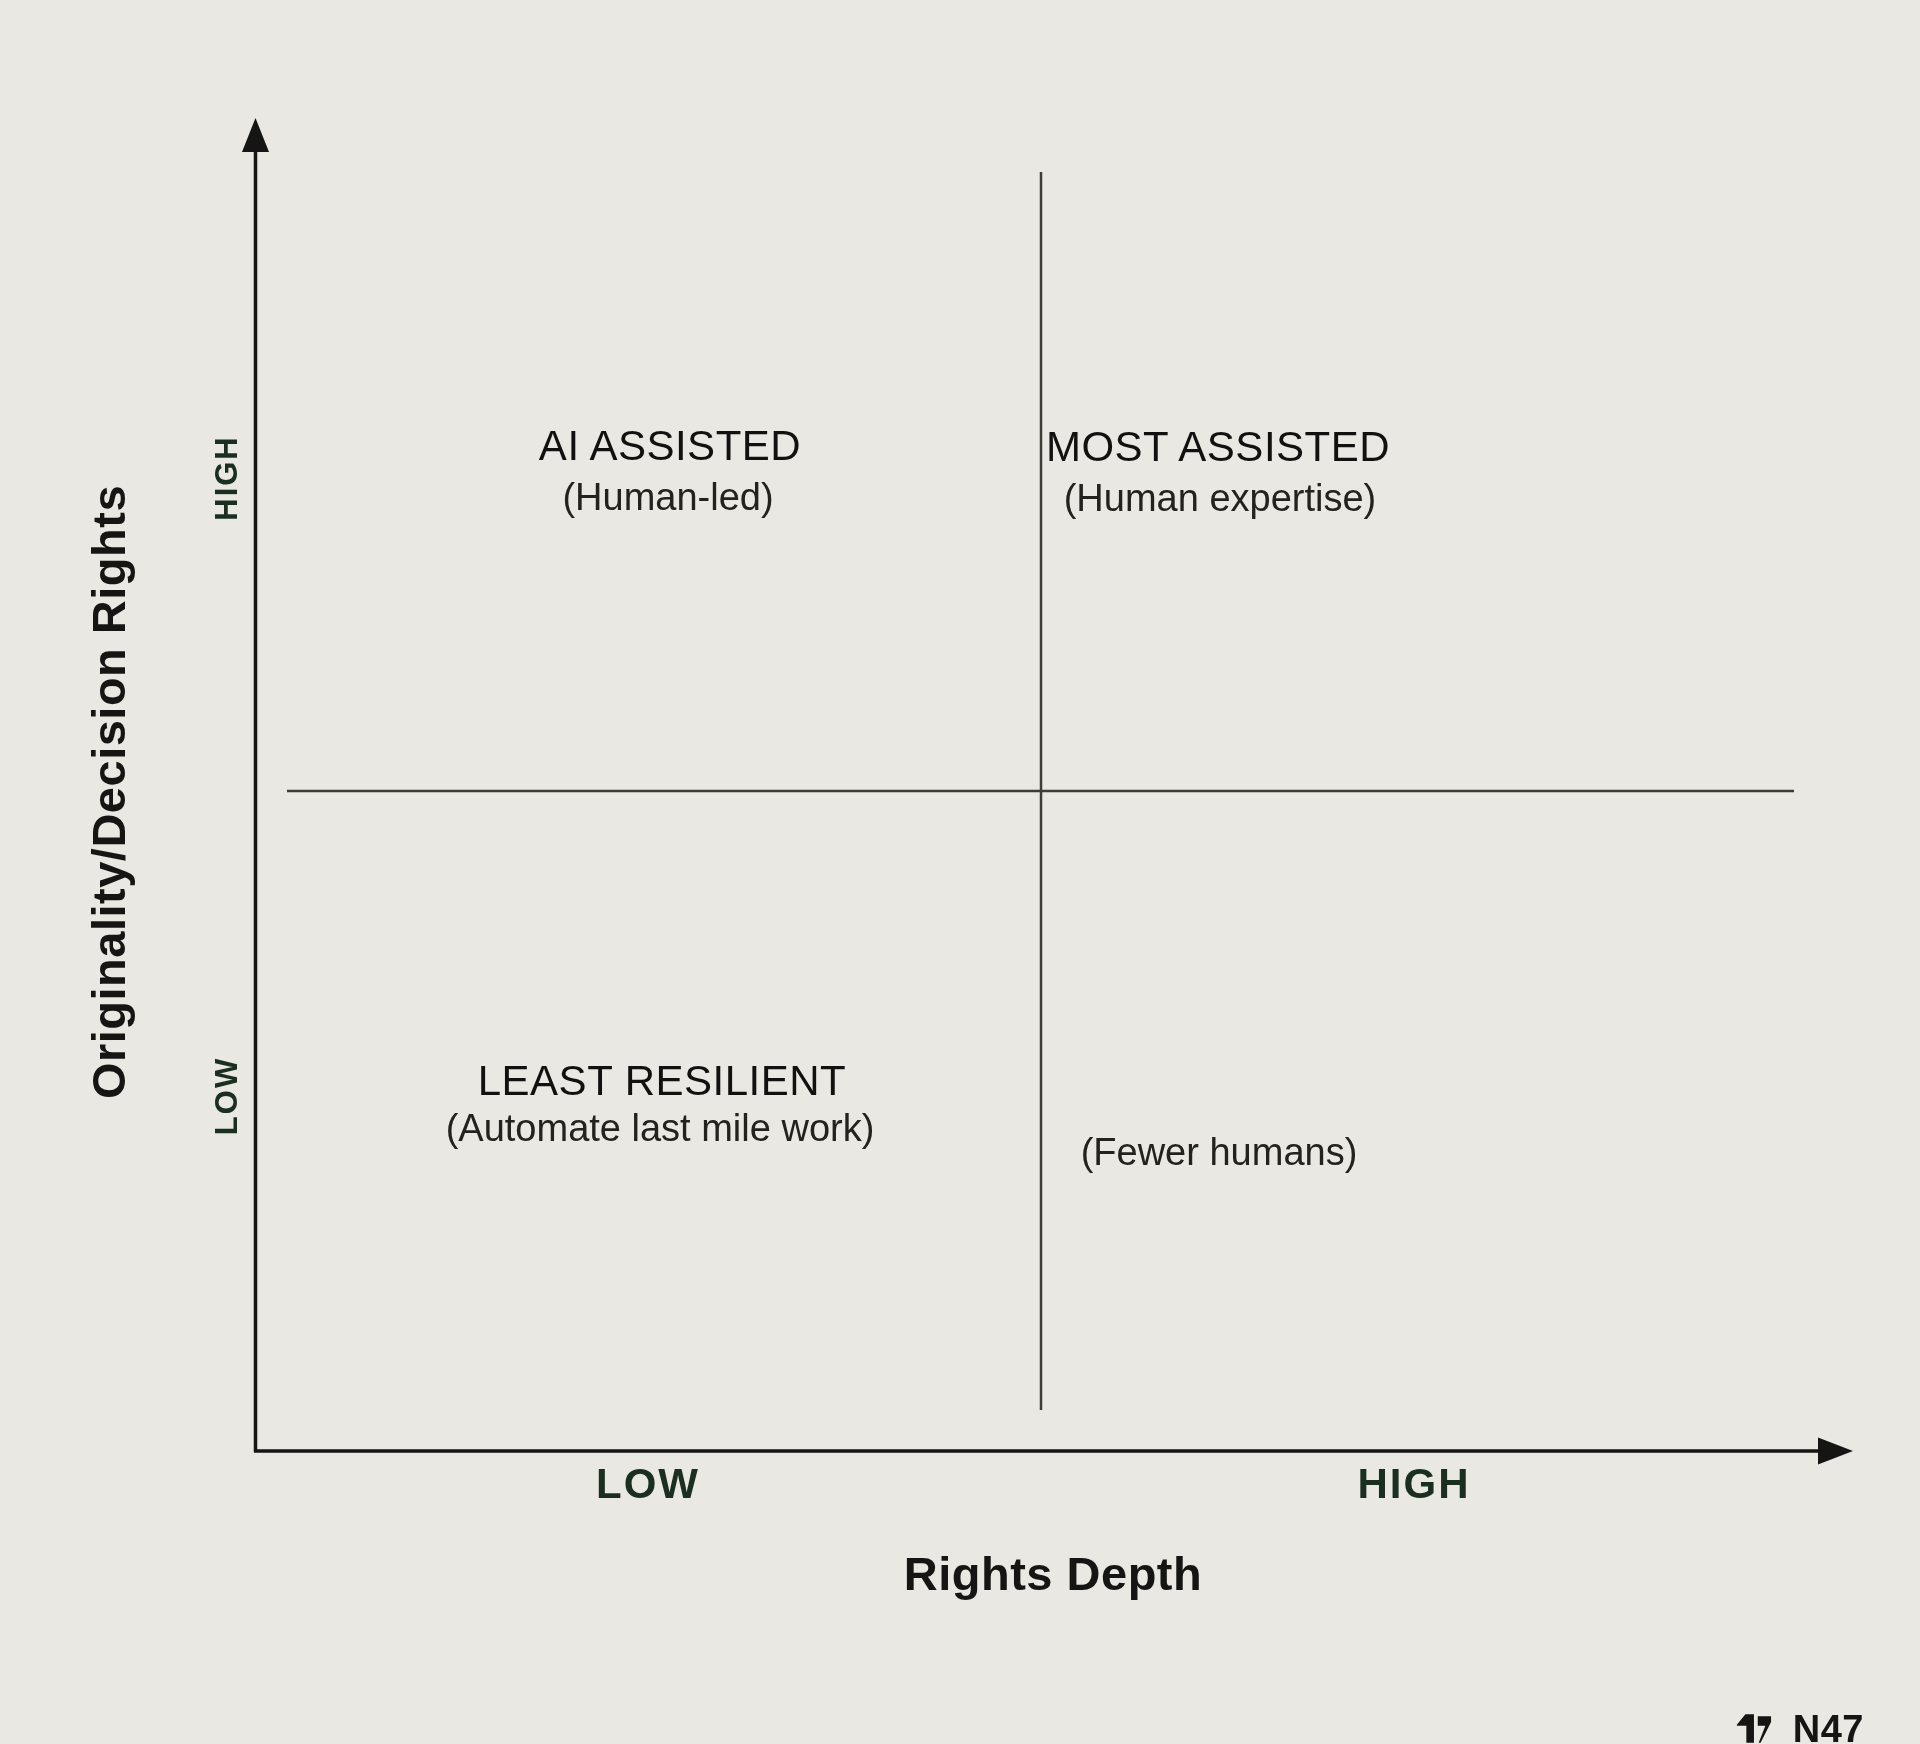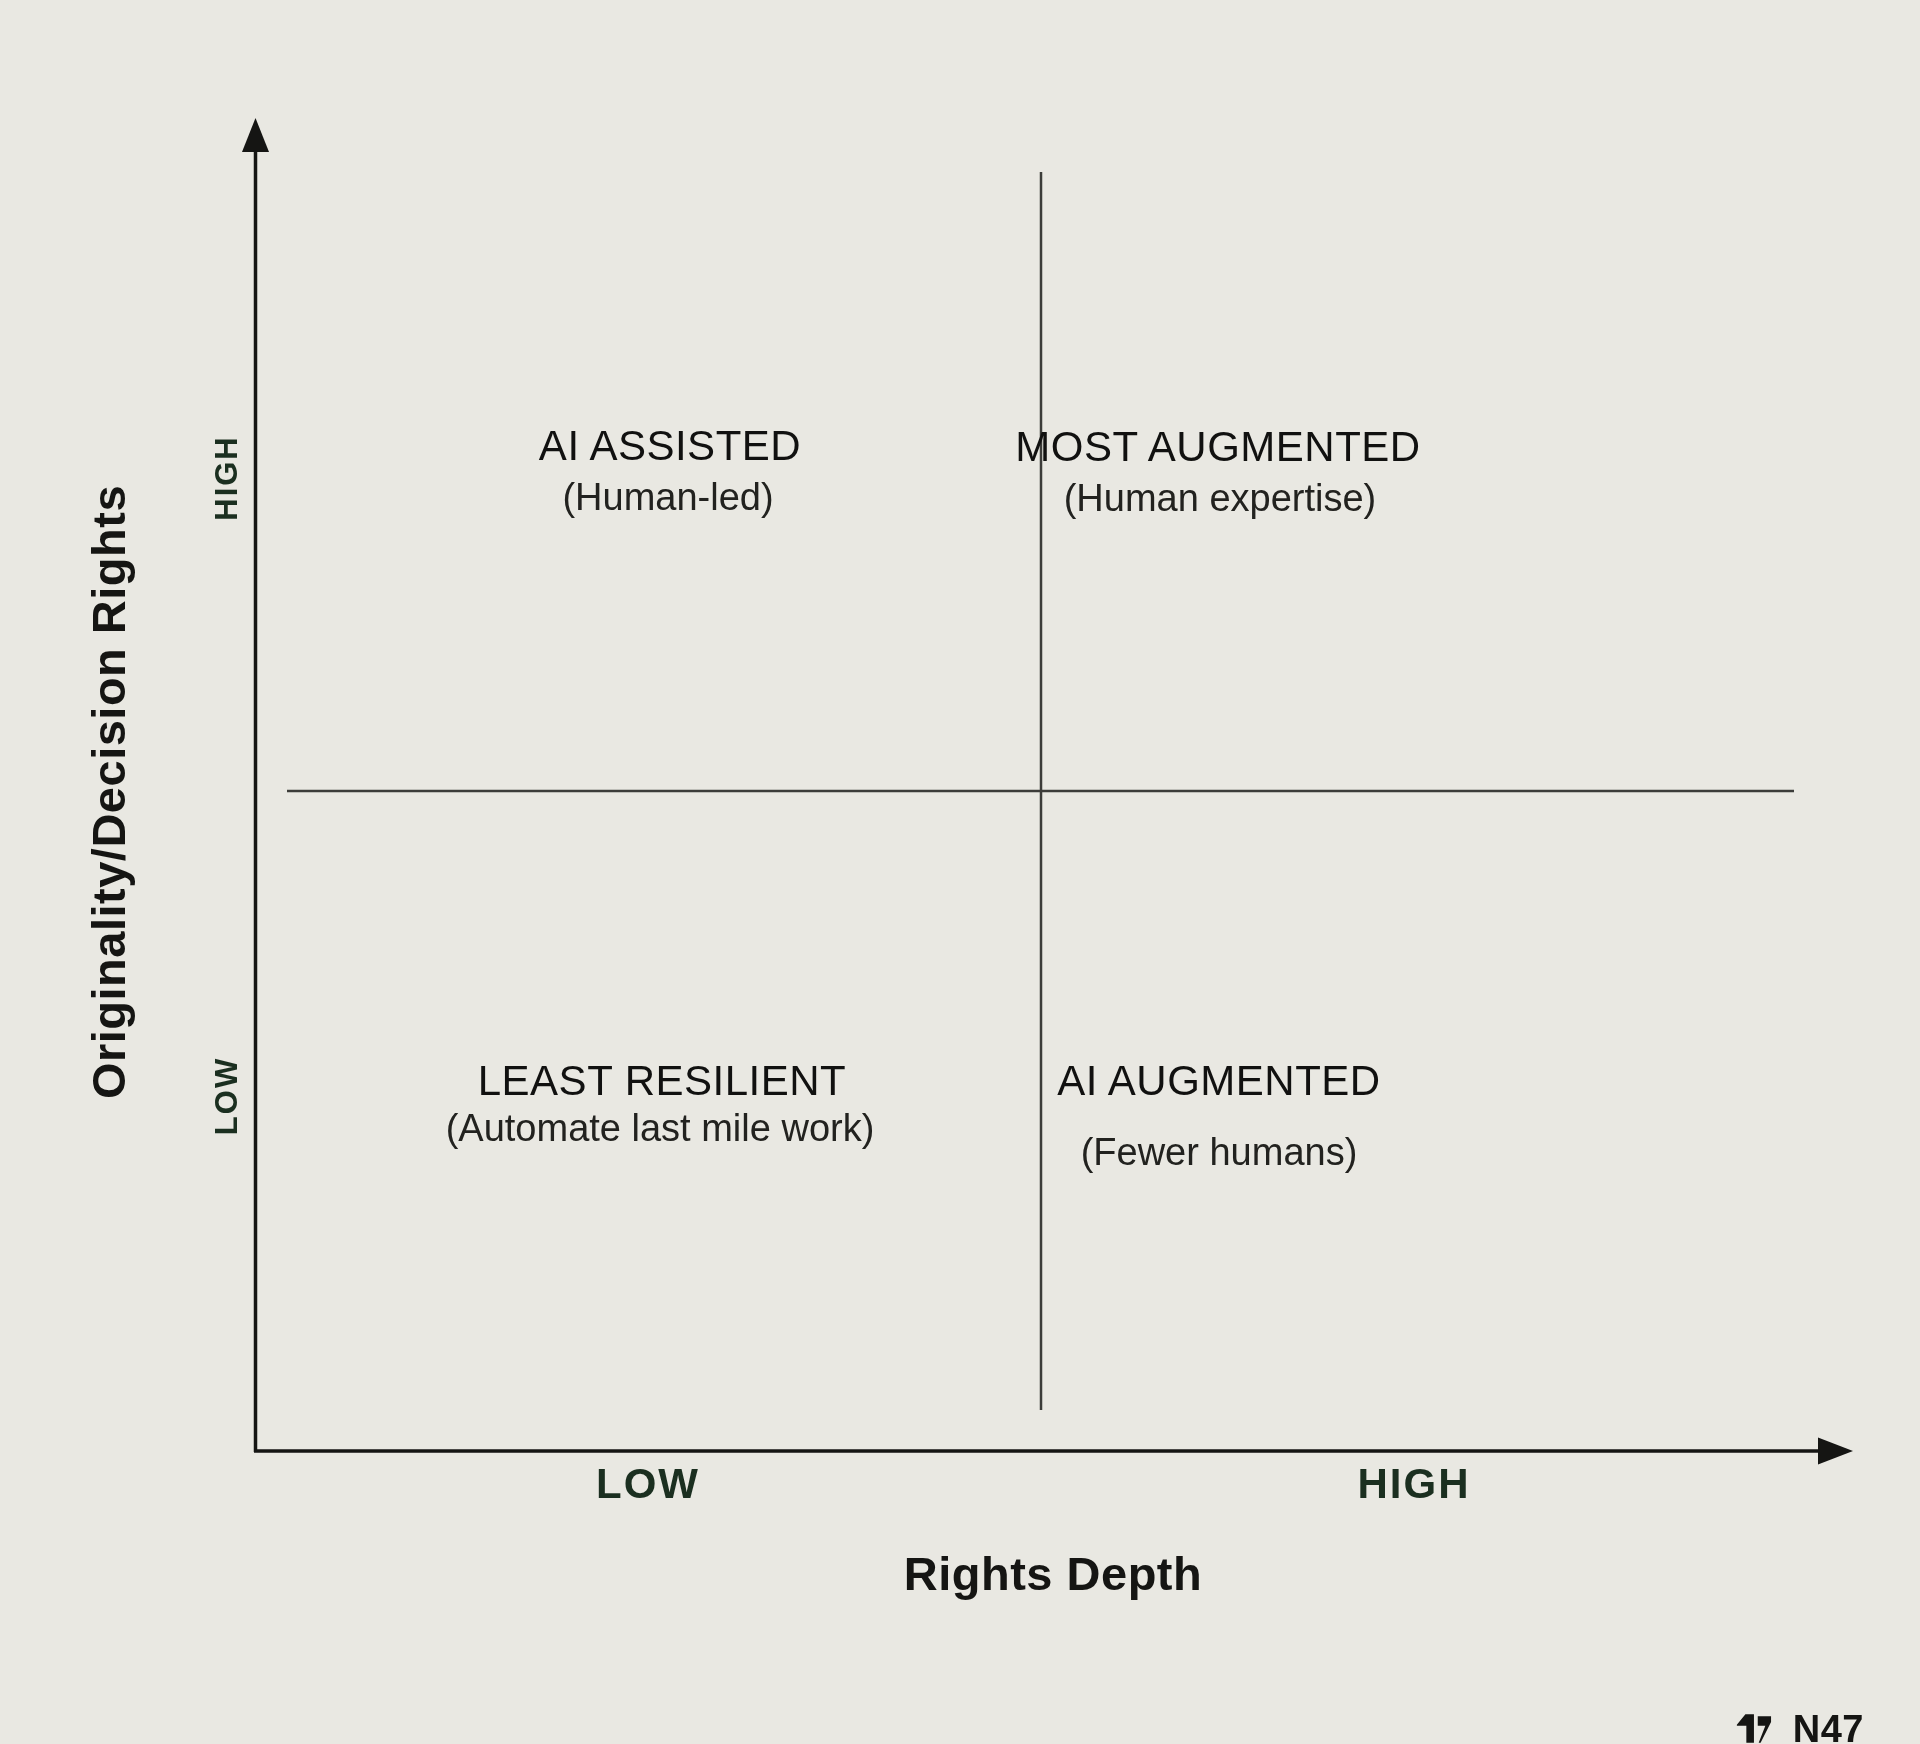--- a/index.html
+++ b/index.html
@@ -93,27 +93,26 @@
   </svg>
 
   <div class="abs rot axis-title" style="left:108px; top:792px;">Originality/Decision Rights</div>
 
   <div class="abs rot tick-label" style="left:227px; top:478px;">HIGH</div>
   <div class="abs rot tick-label" style="left:227px; top:1096px;">LOW</div>
 
   <div class="abs quad-title" style="left:670px; top:446px;">AI ASSISTED</div>
   <div class="abs quad-sub" style="left:668px; top:497px;">(Human-led)</div>
 
-  <div class="abs quad-title" style="left:1218px; top:447px;">MOST AUGMENTED</div>
+  <div class="abs quad-title" style="left:1218px; top:447px;">MOST ASSISTED</div>
   <div class="abs quad-sub" style="left:1220px; top:498px;">(Human expertise)</div>
 
   <div class="abs quad-title" style="left:662px; top:1081px;">LEAST RESILIENT</div>
   <div class="abs quad-sub" style="left:660px; top:1128px;">(Automate last mile work)</div>
 
-  <div class="abs quad-title" style="left:1219px; top:1081px;">AI AUGMENTED</div>
   <div class="abs quad-sub" style="left:1219px; top:1128px;margin-top:24px;">(Fewer humans)</div>
 
   <div class="abs tick-label-x" style="left:648px; top:1484px;">LOW</div>
   <div class="abs tick-label-x" style="left:1414px; top:1484px;">HIGH</div>
 
   <div class="abs axis-title" style="left:1053px; top:1573px;">Rights Depth</div>
 
   <div class="logo">
     <svg width="38" height="33" viewBox="0 0 40 34">
       <path d="M12 1 H21 V31 H13 V13 H3 V12 L12 1 Z" fill="#151513"></path>

